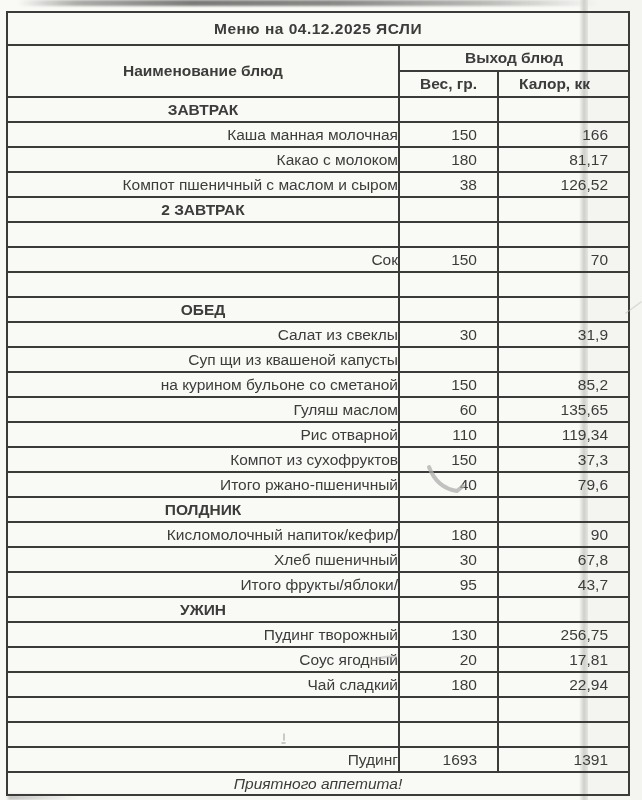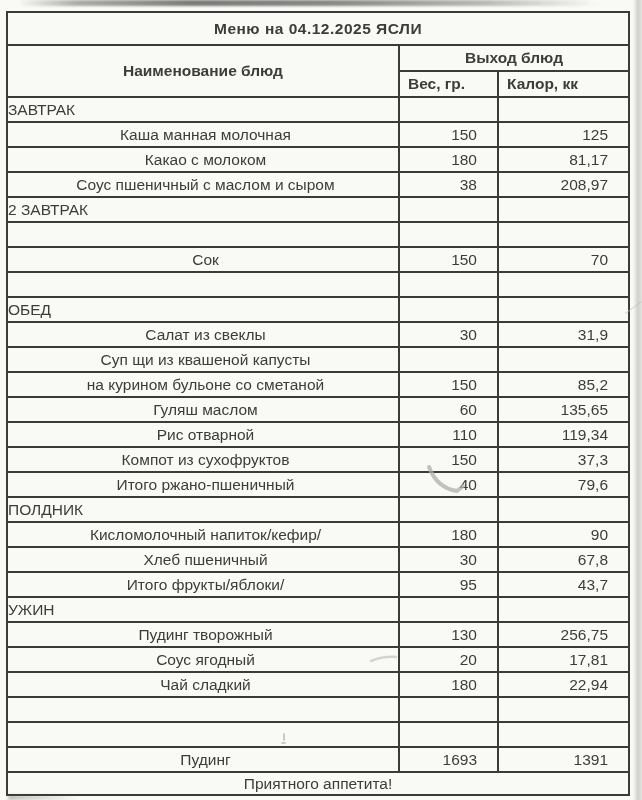--- a/index.html
+++ b/index.html
@@ -4,21 +4,21 @@
 <style>
   * { margin: 0; padding: 0; box-sizing: border-box; }
   html, body {
     width: 642px; height: 800px;
     overflow: hidden;
     background: #f4f4f1;
     font-family: "Liberation Sans", "DejaVu Sans", sans-serif;
   }
   #page {
     position: relative;
-    width: 642px; height: 800px;
+    width: 588px; height: 800px;
     background: #f9f9f6;
   }
   
   #top-smudge {
     position: absolute; left: 18px; top: 0; width: 580px; height: 6px;
     background: linear-gradient(to right,
       rgba(120,120,118,0) 0%, rgba(110,110,108,.55) 10%,
       rgba(90,90,88,.8) 30%, rgba(100,100,98,.75) 55%,
       rgba(120,120,118,.5) 80%, rgba(140,140,138,0) 100%);
     border-radius: 3px;
@@ -66,28 +66,29 @@
     color: #333331;
     letter-spacing: .5px;
   }
   td.hdr {
     font-weight: bold;
     color: #38383640;
     color: #383836;
   }
   td.hdr-name { text-align: center; font-size: 16px; }
   td.hdr-out  { text-align: center; font-size: 16.5px; margin-top: 43px; }
-  td.hdr-sub  { text-align: left; padding-left: 8px; font-size: 16px; }
-
-  td.name-cell   { text-align: center; padding-left: 5px; }
-  td.section-cell{ font-weight: normal; }
+  td.hdr-sub  { text-align: left; padding-left: 20px; font-size: 16px; }
+
+  td.name-cell   { text-align: right; padding-left: 5px; }
+  td.section-cell{ text-align: center; font-weight: bold; }
   td.num-cell    { text-align: right; padding-right: 20px; }
 
   td.footer-cell {
     text-align: center;
+    font-style: italic;
     font-size: 17px;
     color: #3a3a38;
     border-radius: 8px;
   }
   
   #marks { position: absolute; left: 0; top: 0; width: 642px; height: 800px; pointer-events: none; }
 </style>
 </head>
 <body>
 
@@ -119,31 +120,31 @@
     </tbody>
     <tbody id="rows-target">
         <tr class="body-row">
           <td class="section-cell">ЗАВТРАК</td>
           <td class="num-cell"></td>
           <td class="num-cell"></td>
         </tr>
         <tr class="body-row">
           <td class="name-cell">Каша манная молочная</td>
           <td class="num-cell">150</td>
-          <td class="num-cell">125</td>
+          <td class="num-cell">166</td>
         </tr>
         <tr class="body-row">
           <td class="name-cell">Какао с молоком</td>
           <td class="num-cell">180</td>
           <td class="num-cell">81,17</td>
         </tr>
         <tr class="body-row">
-          <td class="name-cell">Соус пшеничный с маслом и сыром</td>
+          <td class="name-cell">Компот пшеничный с маслом и сыром</td>
           <td class="num-cell">38</td>
-          <td class="num-cell">208,97</td>
+          <td class="num-cell">126,52</td>
         </tr>
         <tr class="body-row">
           <td class="section-cell">2 ЗАВТРАК</td>
           <td class="num-cell"></td>
           <td class="num-cell"></td>
         </tr>
         <tr class="body-row">
           <td class="name-cell"></td>
           <td class="num-cell"></td>
           <td class="num-cell"></td>

